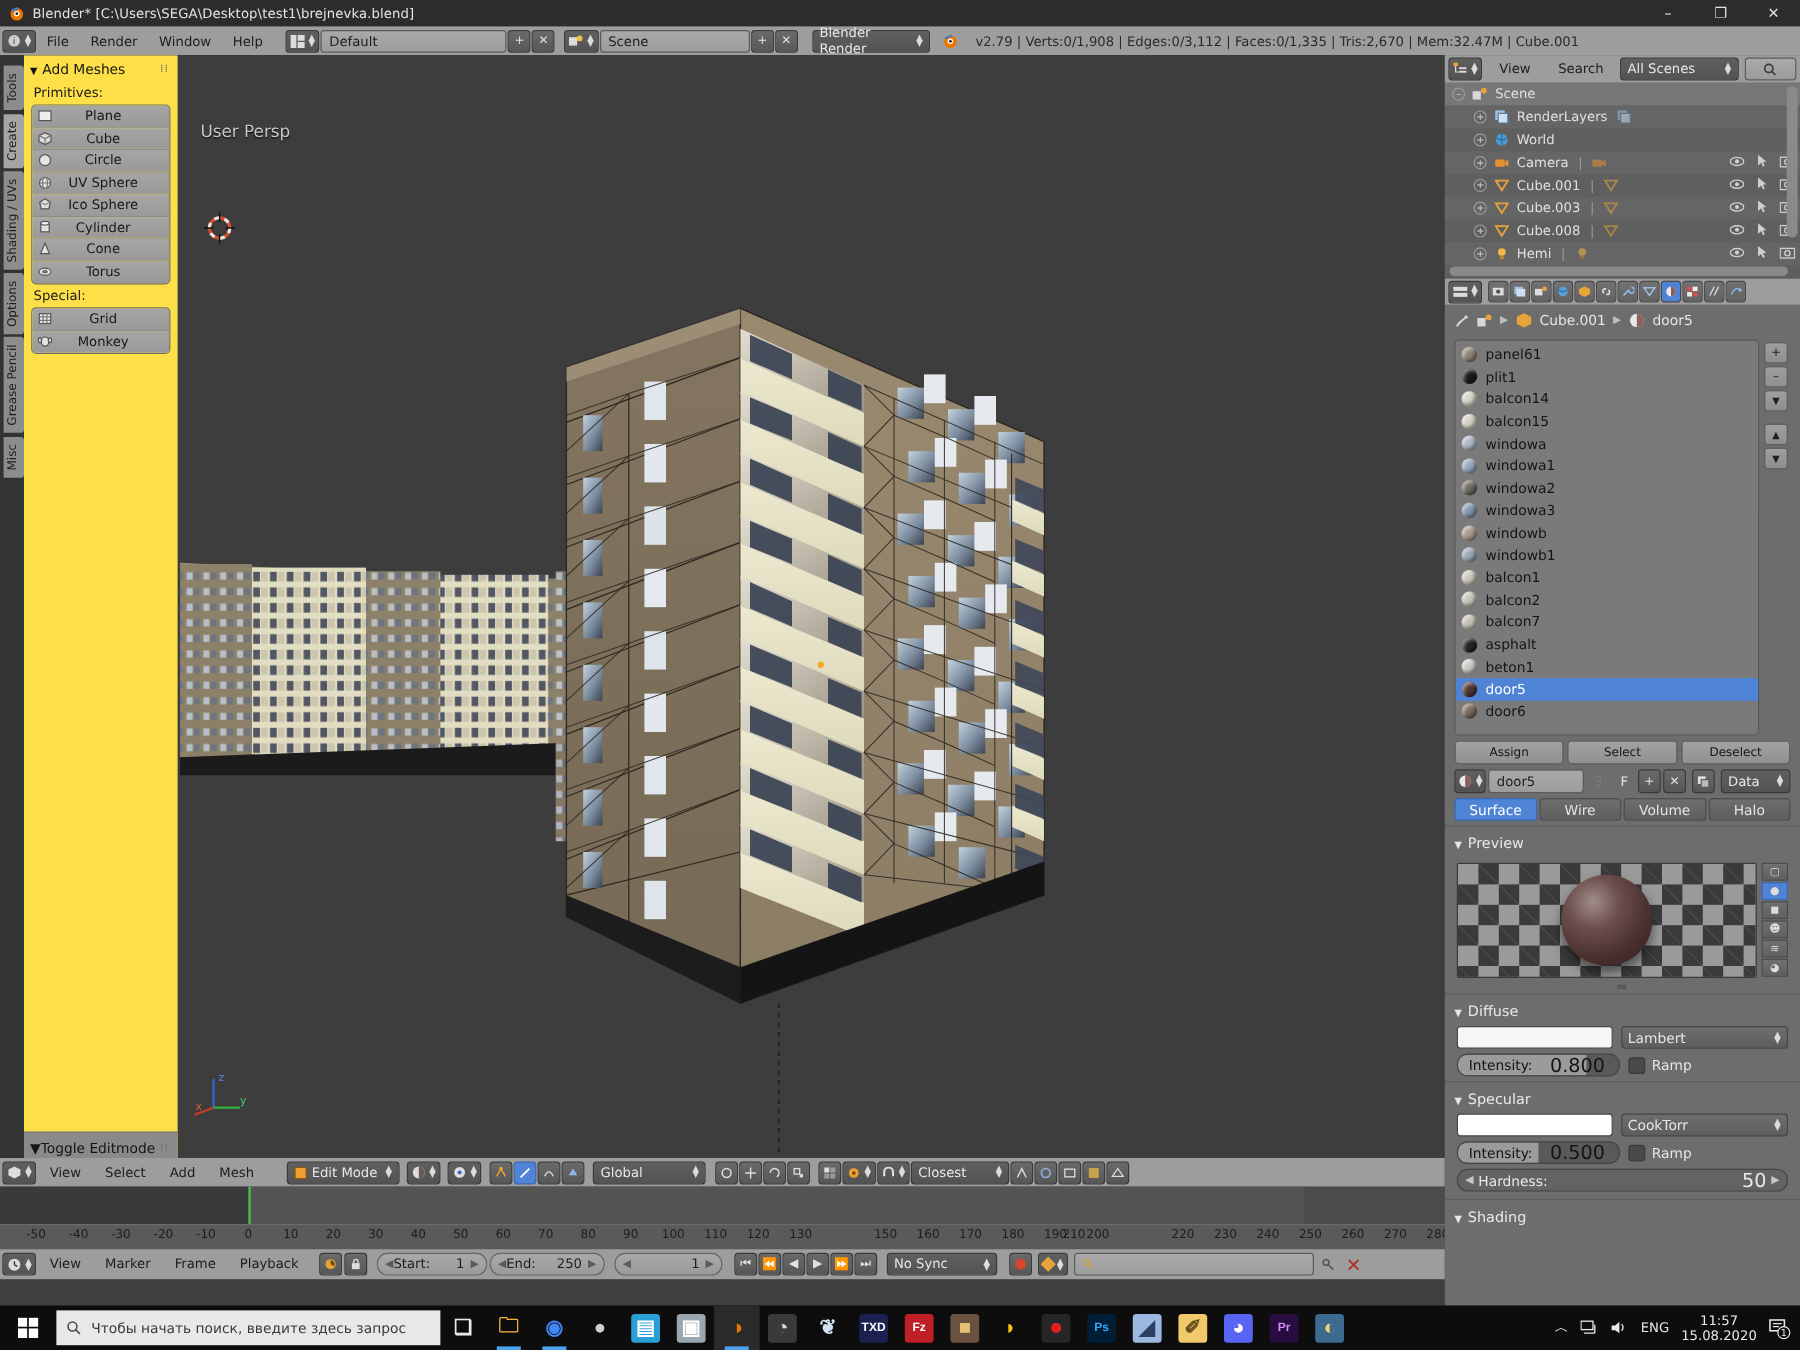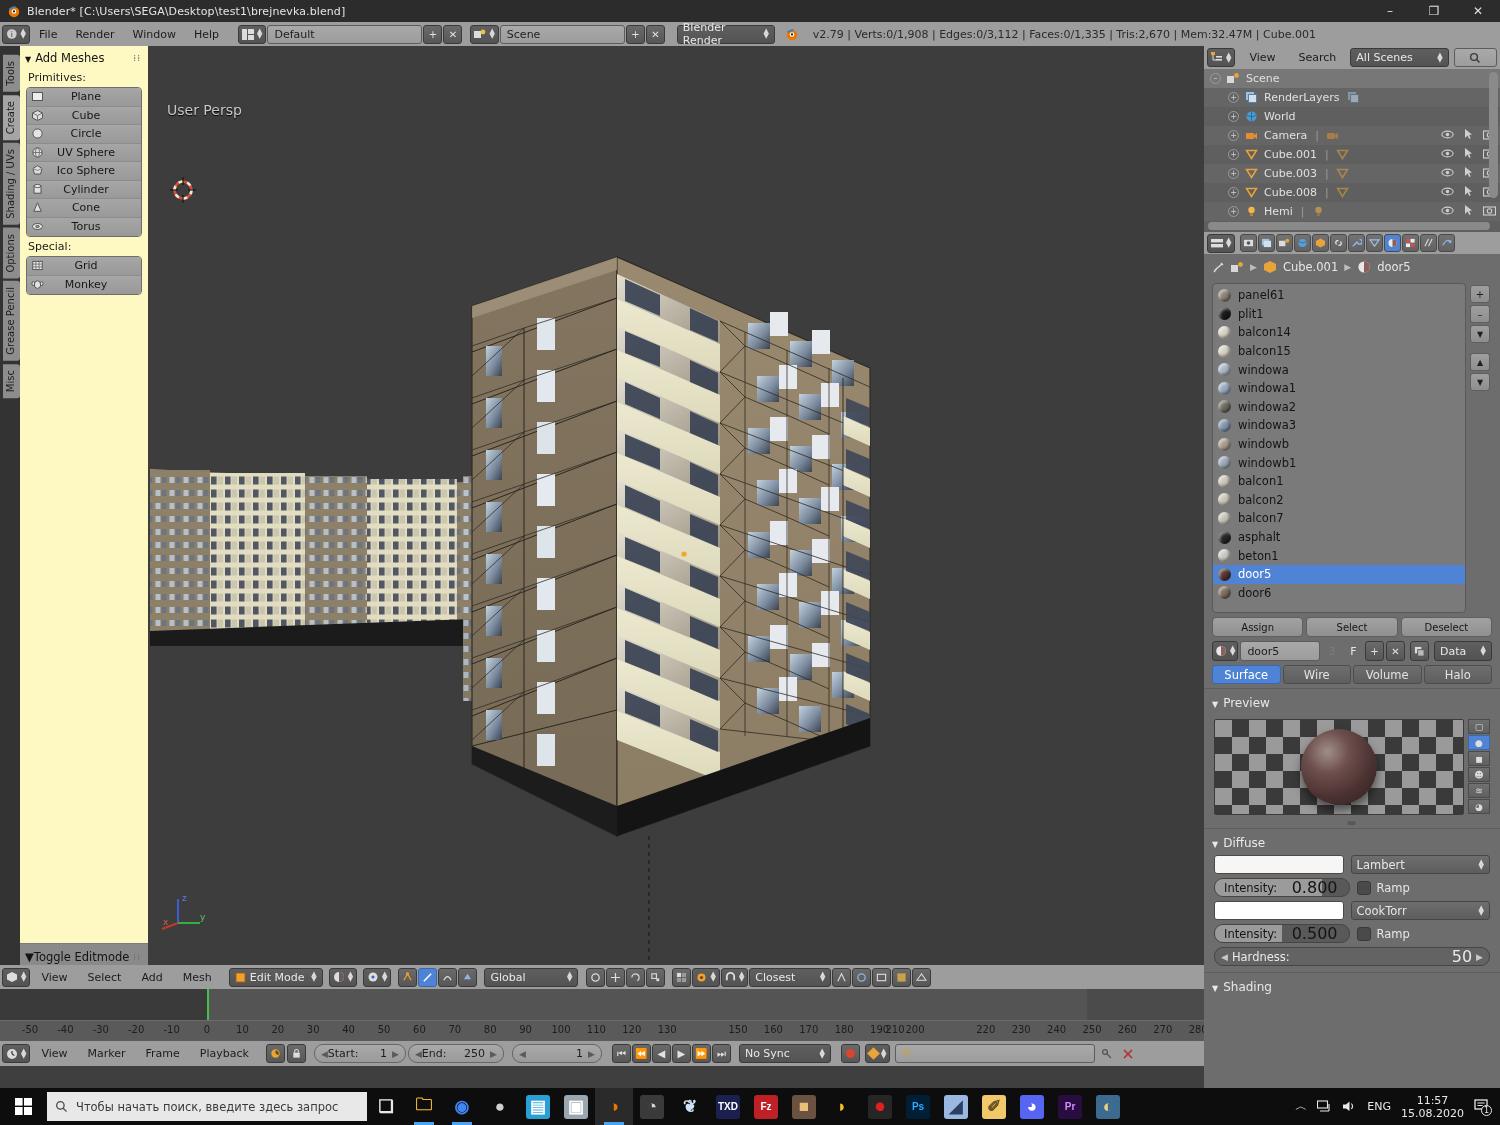--- a/index.html
+++ b/index.html
@@ -62,21 +62,21 @@
   }
   .ttab {
     writing-mode: vertical-rl; text-orientation: mixed; transform: rotate(180deg);
     background:#8d8d8d; color:#1d1d1d; font-size:10px;
     border-radius:3px 0 0 3px; padding:6px 2px; margin:3px 0 3px 3px; width:17px;
     text-align:center;
   }
   .ttab.active { background:#a5a5a5; }
   .toolshelf {
     position:absolute; left:20px; top:0; width:128px; height:924px;
-    background:#fef9c3;
+    background:#fde047;
   }
   .panel-head {
     display:flex; align-items:center; justify-content:space-between;
     padding:5px 7px 3px 5px; color:#141414; font-size:11.5px; font-weight:normal;
   }
   .panel-head .tri { font-size:8px; margin-right:4px; }
   .grip { color:#6f6f6f; font-size:9px; letter-spacing:1px; }
   .section-label { padding:3px 0 3px 8px; font-size:11px; color:#1b1b1b; }
   .prim-list { margin:0 6px; border:1px solid #6d6d6d; border-radius:4px; overflow:hidden; }
   .prim-btn {
@@ -727,21 +727,21 @@
       <svg width="12" height="12" viewBox="0 0 12 12">
           <path d="M6 1 L11 3.6 L11 8.4 L6 11 L1 8.4 L1 3.6 Z" fill="#dcdcdc"></path>
         </svg>
       <span class="spin">▲<br>▼</span>
     </div>
     <div class="menu-item">View</div>
     <div class="menu-item">Select</div>
     <div class="menu-item">Add</div>
     <div class="menu-item">Mesh</div>
 
-    <div class="btn-dark" style="margin-left:6px;width:94px;justify-content:space-between;">
+    <div class="btn-dark" style="margin-left:16px;width:94px;justify-content:space-between;">
       <span style="display:flex;align-items:center;gap:4px;">
         <svg width="11" height="11" viewBox="0 0 12 12">
             <rect x="1" y="1" width="10" height="10" fill="#f0a030" stroke="#8b5b15"></rect>
           </svg>
         <span>Edit Mode</span>
       </span>
       <span class="spin">▲<br>▼</span>
     </div>
 
     <div class="btn-dark" style="margin-left:4px;padding:0 3px;">
@@ -1464,20 +1464,24 @@
         <div class="fill" id="diffuse-fill" style="width: 80%;"></div>
         <span class="lab">Intensity:</span>
         <span class="val">0.800</span>
       </div>
       <div class="ramp-row">
         <span class="chk"></span>
         <span>Ramp</span>
       </div>
     </div>
 
+    <div class="sec-head">
+      <span><span class="tri">▼</span><span>Specular</span></span>
+      <span class="grip">⁞⁞</span>
+    </div>
     <div class="two-col">
       <div class="color-swatch" id="specular-swatch" style="background: rgb(255, 255, 255);"></div>
       <div class="dropdown">
         <span>CookTorr</span>
         <span class="spin">▲<br>▼</span>
       </div>
     </div>
     <div class="two-col">
       <div class="slider">
         <div class="fill" id="specular-fill" style="width: 50%;"></div>

